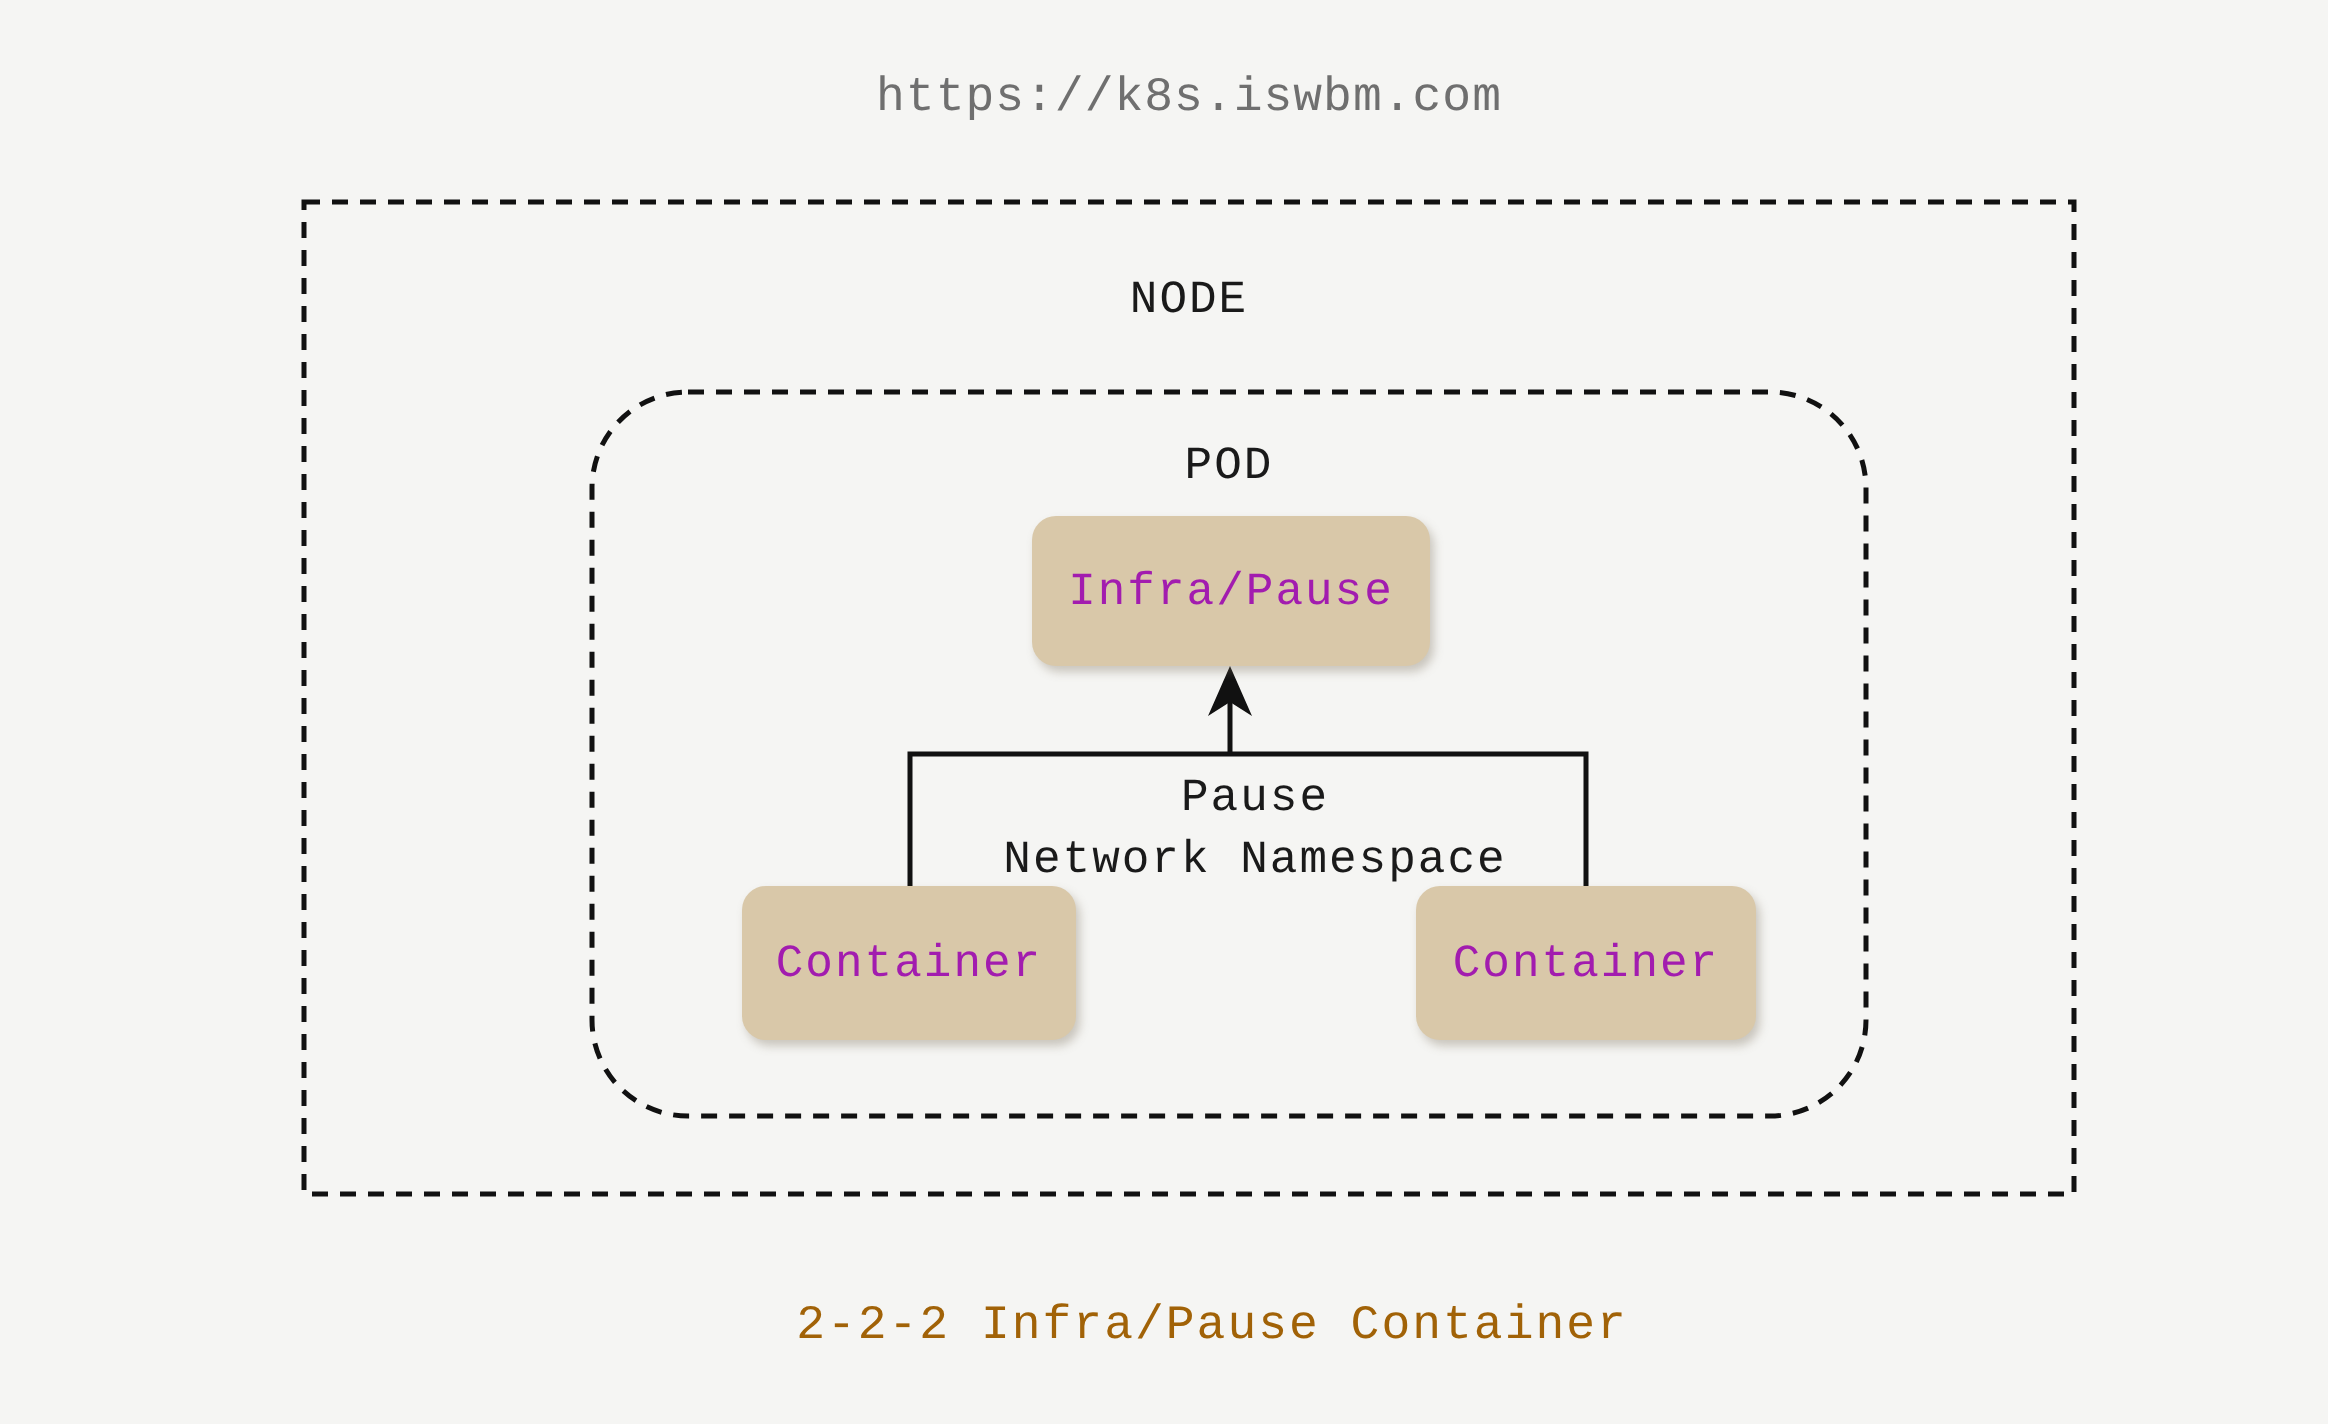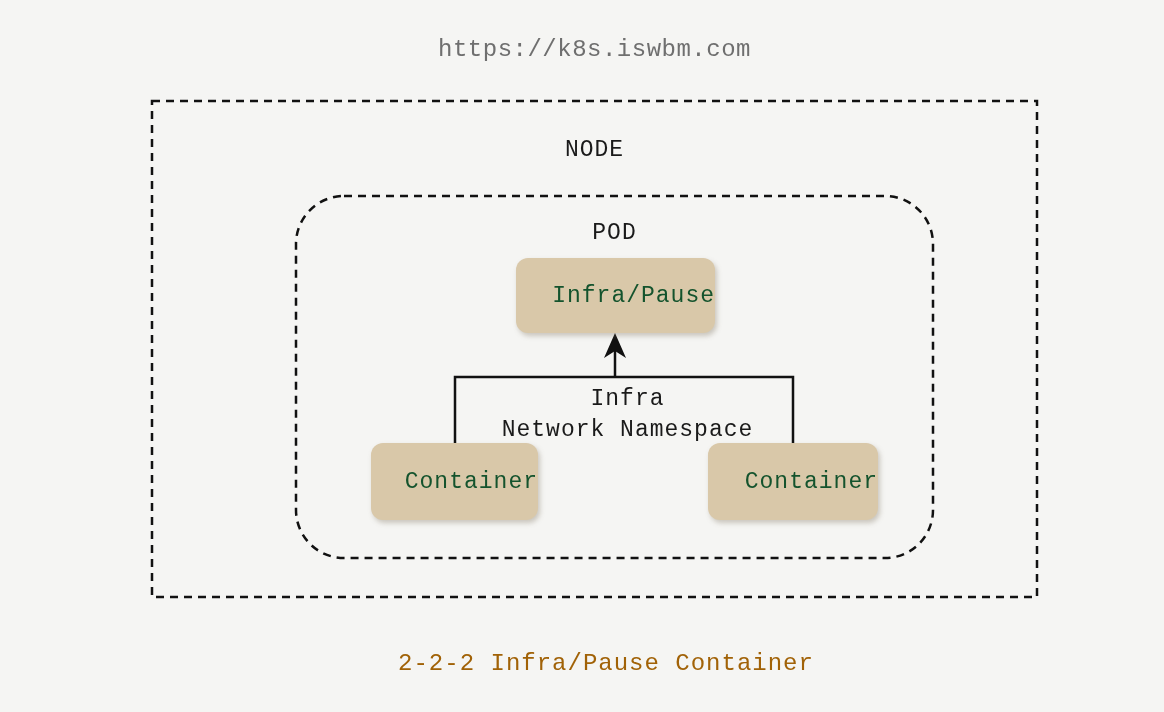--- a/index.html
+++ b/index.html
@@ -39,24 +39,24 @@
     }
     .node-label { left: 152px; top: 137px; width: 885px; }
     .pod-label  { left: 296px; top: 220px; width: 637px; }
     .tan-box {
       position: absolute;
       background: #d9c8a9;
       border-radius: 12px;
       box-shadow: 2px 3px 5px rgba(120,110,90,0.35);
       display: flex;
       align-items: center;
-      justify-content: flex-end;
+      justify-content: center;
       font-size: 23px;
       letter-spacing: 1px;
-      color: #14532d;
+      color: #a21caf;
     }
     .infra-box { left: 516px; top: 258px; width: 199px; height: 75px; }
     .container-box-left  { left: 371px; top: 443px; width: 167px; height: 77px; }
     .container-box-right { left: 708px; top: 443px; width: 170px; height: 77px; }
     .join-label {
       position: absolute;
       left: 455px; top: 384px; width: 345px;
       text-align: center;
       font-size: 23px;
       line-height: 31px;
@@ -96,21 +96,21 @@
   <div class="header-url">https://k8s.iswbm.com</div>
 
   <div class="zone-label node-label">NODE</div>
   <div class="zone-label pod-label">POD</div>
 
   <div class="tan-box infra-box">
     <span>Infra/Pause</span>
   </div>
 
   <div class="join-label">
-    <div>Infra</div>
+    <div>Pause</div>
     <div>Network Namespace</div>
   </div>
 
   <div class="tan-box container-box-left">
     <span>Container</span>
   </div>
   <div class="tan-box container-box-right">
     <span>Container</span>
   </div>
 

